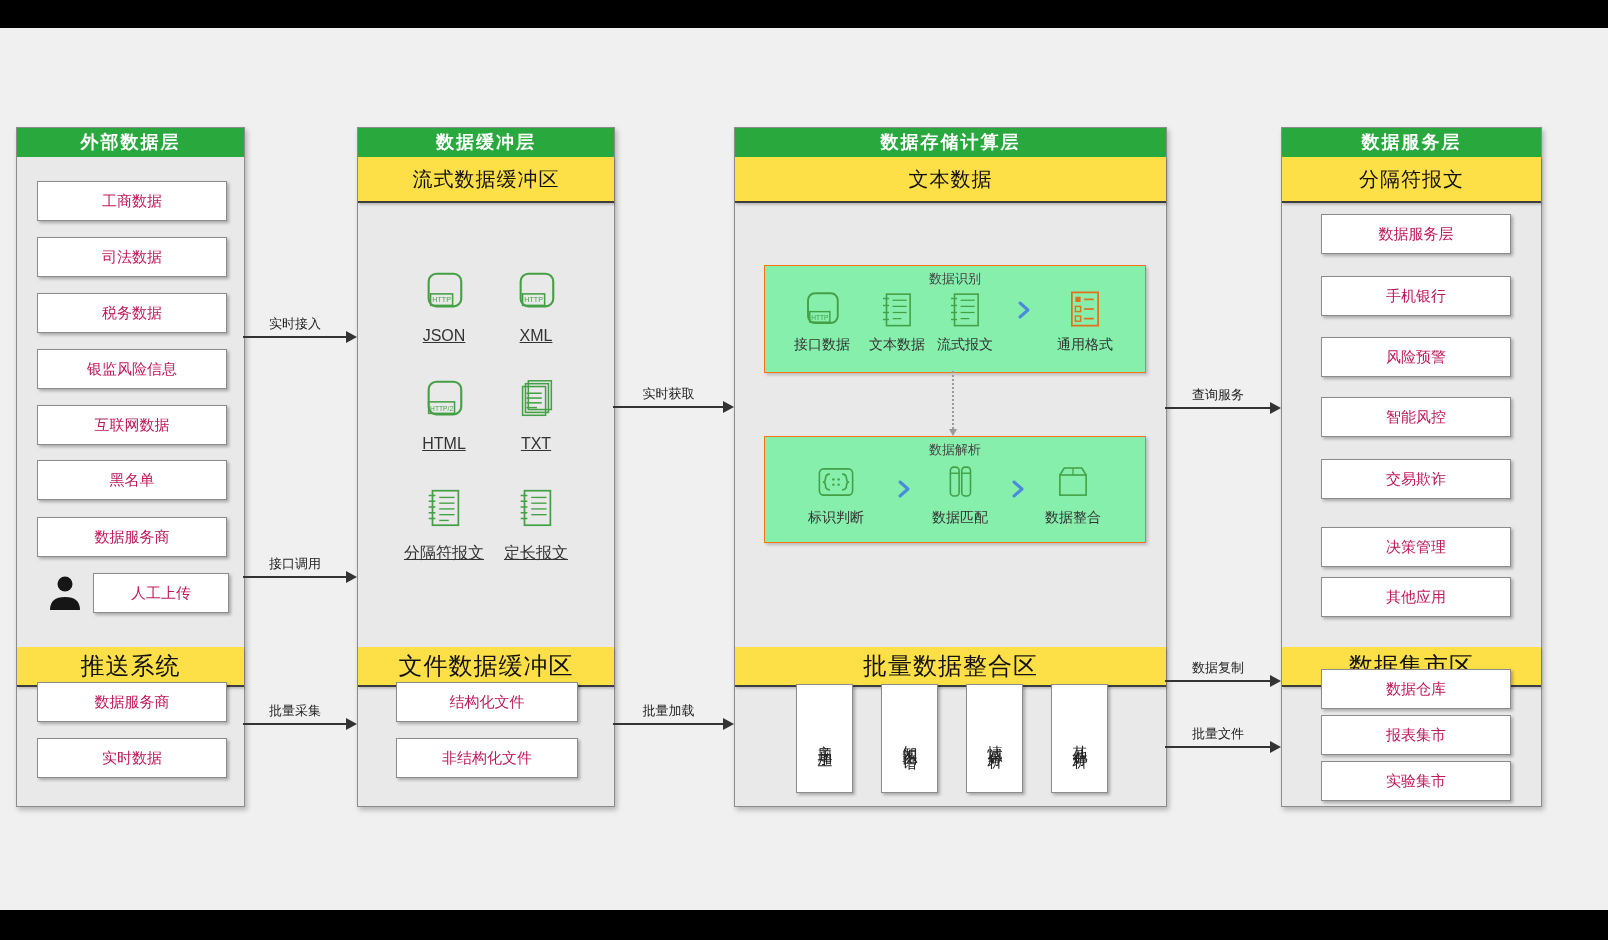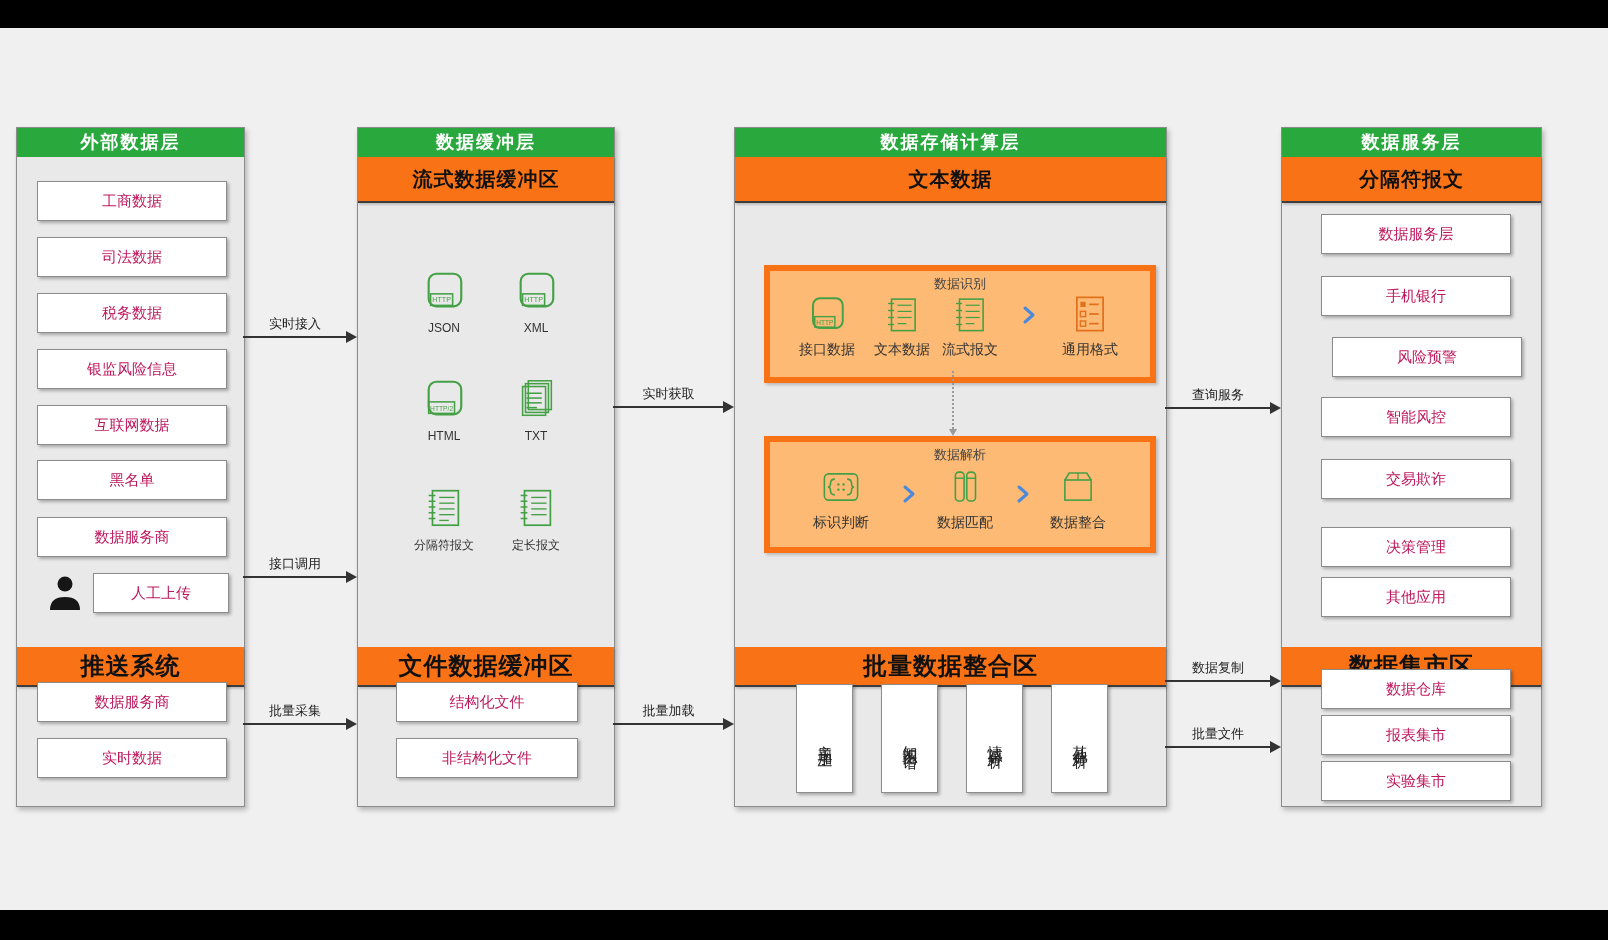--- a/index.html
+++ b/index.html
@@ -6,29 +6,29 @@
   body{font-family:"Liberation Sans","DejaVu Sans",sans-serif;background:#fff;}
   .page{position:relative;width:1608px;height:940px;overflow:hidden;background:#fff;}
   .bar{position:absolute;left:0;width:1608px;background:#000;}
   .bar.top{top:0;height:28px;}
   .bar.bottom{top:910px;height:30px;}
   .canvas{position:absolute;left:0;top:28px;width:1608px;height:882px;background:#f0f0f0;}
 
   .panel{position:absolute;background:#e9e9e9;border:1px solid #8c8c8c;box-shadow:2px 3px 5px rgba(0,0,0,.25);}
   .panel-header{height:29px;background:var(--header-green,#29a83e);color:#fff;font-weight:bold;font-size:18px;
     text-align:center;line-height:29px;letter-spacing:2px;}
-  .strip{position:absolute;left:0;right:0;background:#f97316;border-bottom:2px solid #3d3d3d;font-weight:bold;
+  .strip{position:absolute;left:0;right:0;background:#fde047;border-bottom:2px solid #3d3d3d;font-weight:normal;
     color:#111;text-align:center;box-shadow:1px 2px 2px rgba(0,0,0,.18);}
   .strip.sub{top:29px;height:44px;line-height:44px;font-size:20px;letter-spacing:1px;}
   .strip.mid{top:519px;height:38px;line-height:38px;font-size:24px;letter-spacing:1px;}
   .node{position:absolute;height:38px;line-height:38px;background:#fff;border:1px solid #8c8c8c;
     box-shadow:2px 2px 3px rgba(0,0,0,.28);text-align:center;font-size:15px;color:#be185d;}
   .icon-cell{position:absolute;width:90px;text-align:center;}
-  .icon-label{font-size:12px;color:#333;margin-top:3px;}
-  .inner-box{position:absolute;background:#fdba74;border:6px solid #f97316;box-shadow:2px 2px 3px rgba(0,0,0,.2);}
+  .icon-label{font-size:16px;color:#333;margin-top:9px;text-decoration:underline;}
+  .inner-box{position:absolute;background:#86efac;border:1px solid #f97316;box-shadow:2px 2px 3px rgba(0,0,0,.2);}
   .inner-title{position:absolute;top:4px;left:0;right:0;text-align:center;font-size:13px;color:#444;}
   .mini-cell{position:absolute;width:70px;text-align:center;}
   .mini-label{font-size:14px;color:#333;margin-top:2px;}
   .chev{position:absolute;}
   .vbox{position:absolute;width:55px;height:107px;background:#fff;border:1px solid #8c8c8c;
     box-shadow:2px 2px 3px rgba(0,0,0,.28);display:flex;align-items:center;justify-content:center;}
   .vbox span{writing-mode:vertical-rl;font-size:15px;color:#222;letter-spacing:3px;}
   .person{position:absolute;}
 
   .arrow{position:absolute;height:0;}
@@ -273,21 +273,21 @@
       <div class="vbox" style="left:316px;top:556px">
           <span>其他分析</span>
         </div>
     </section>
 
     <section class="panel" style="left:1281px;top:99px;width:259px;height:678px">
       <header class="panel-header">数据服务层</header>
       <div class="strip sub">分隔符报文</div>
       <div class="node" style="left:39px;top:86px;width:188px">数据服务层</div>
       <div class="node" style="left:39px;top:148px;width:188px">手机银行</div>
-      <div class="node" style="left:50px;top:209px;width:188px">风险预警</div>
+      <div class="node" style="left:39px;top:209px;width:188px">风险预警</div>
       <div class="node" style="left:39px;top:269px;width:188px">智能风控</div>
       <div class="node" style="left:39px;top:331px;width:188px">交易欺诈</div>
       <div class="node" style="left:39px;top:399px;width:188px">决策管理</div>
       <div class="node" style="left:39px;top:449px;width:188px">其他应用</div>
 
       <div class="strip mid">数据集市区</div>
       <div class="node" style="left:39px;top:541px;width:188px">数据仓库</div>
       <div class="node" style="left:39px;top:587px;width:188px">报表集市</div>
       <div class="node" style="left:39px;top:633px;width:188px">实验集市</div>
     </section>

